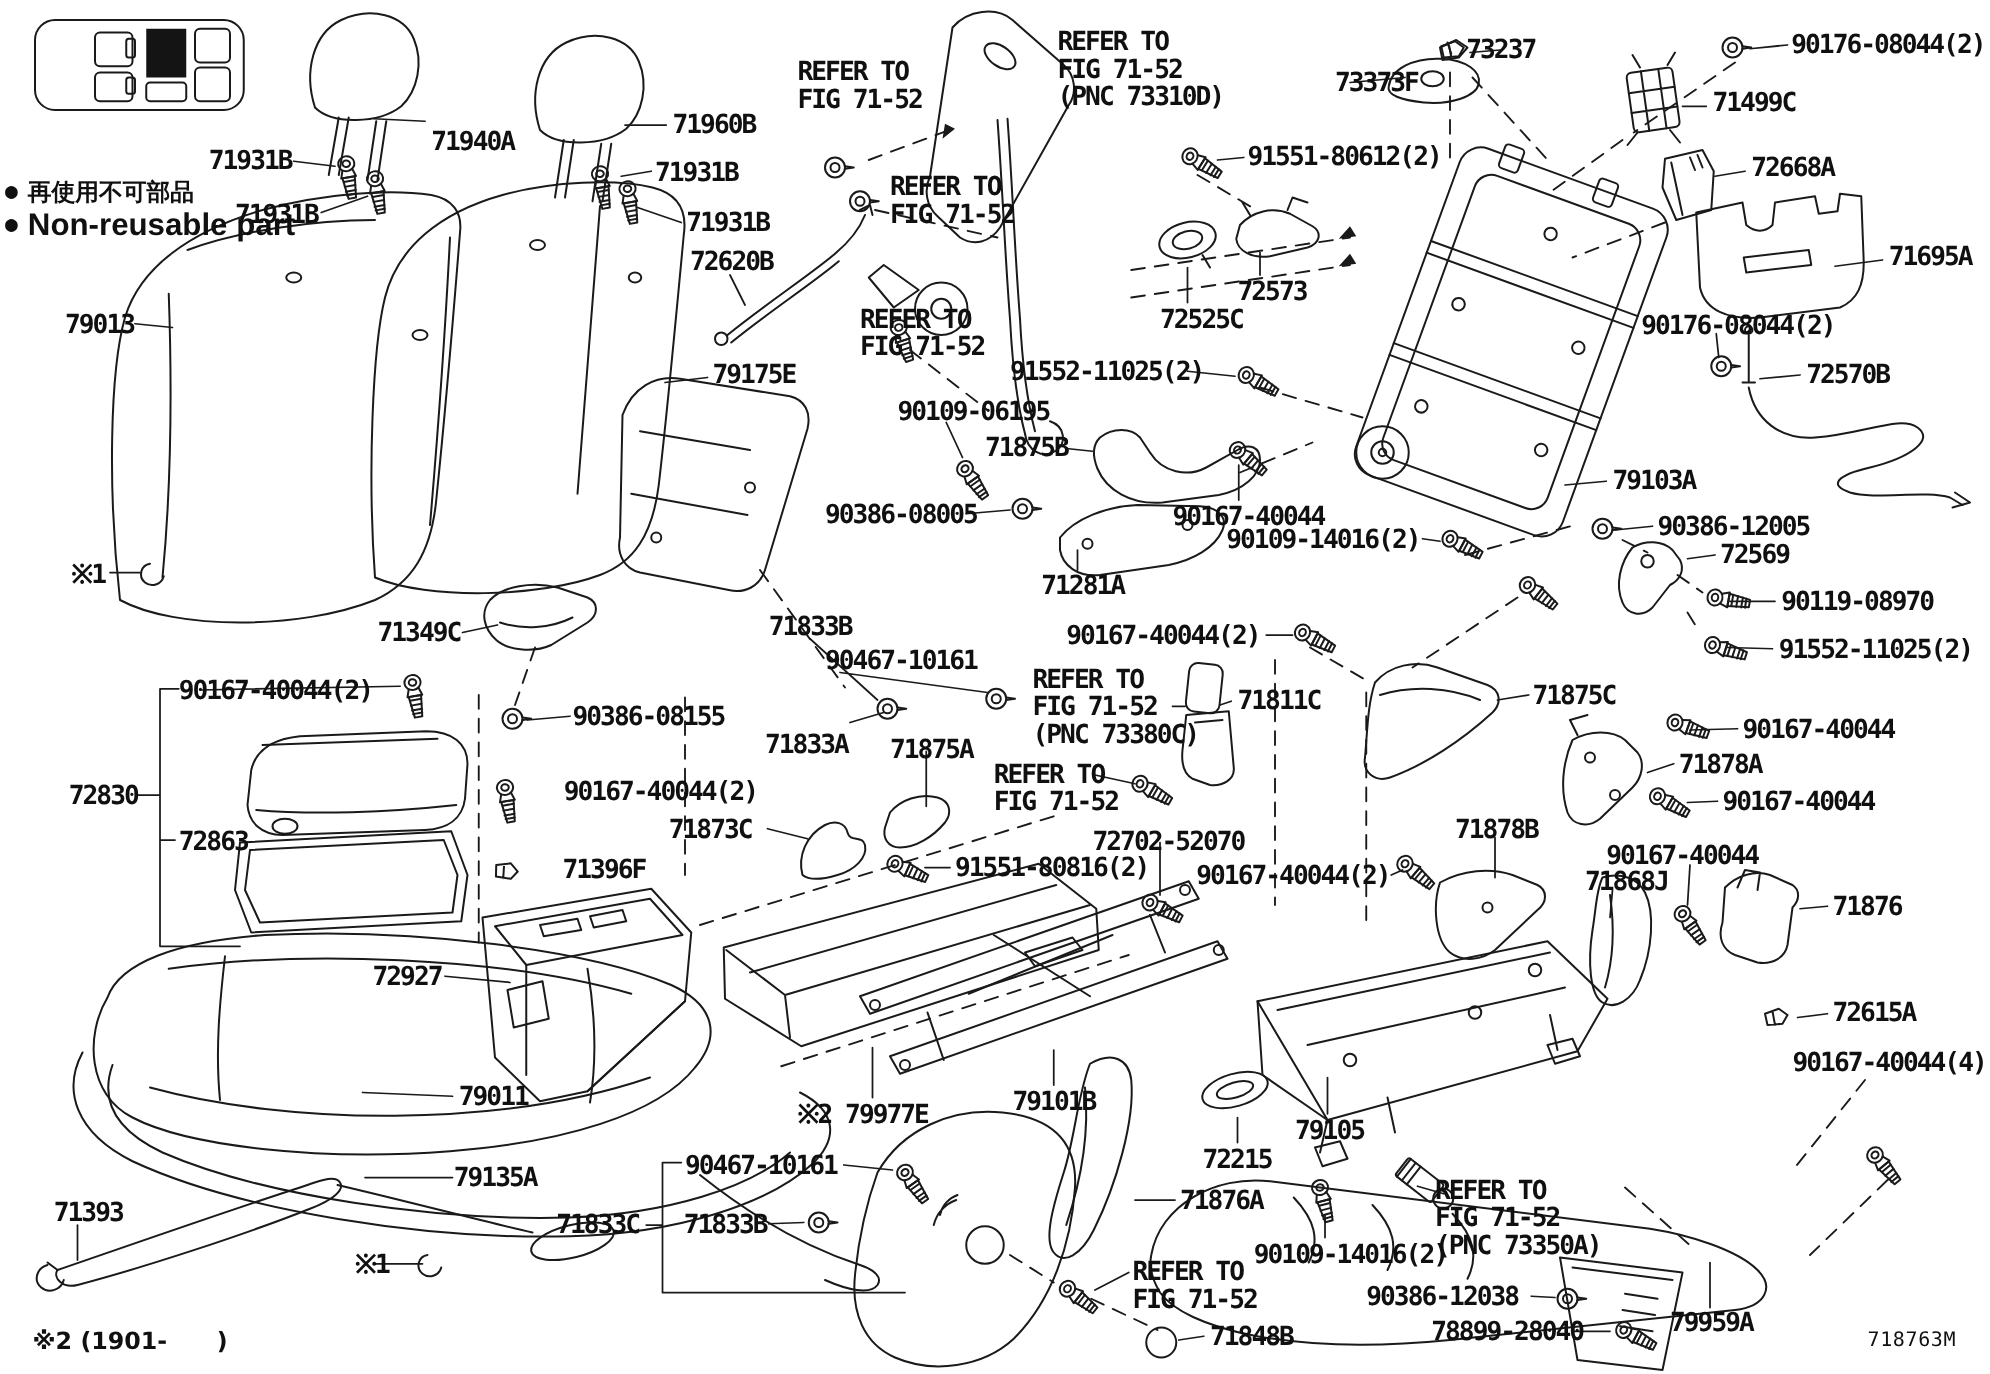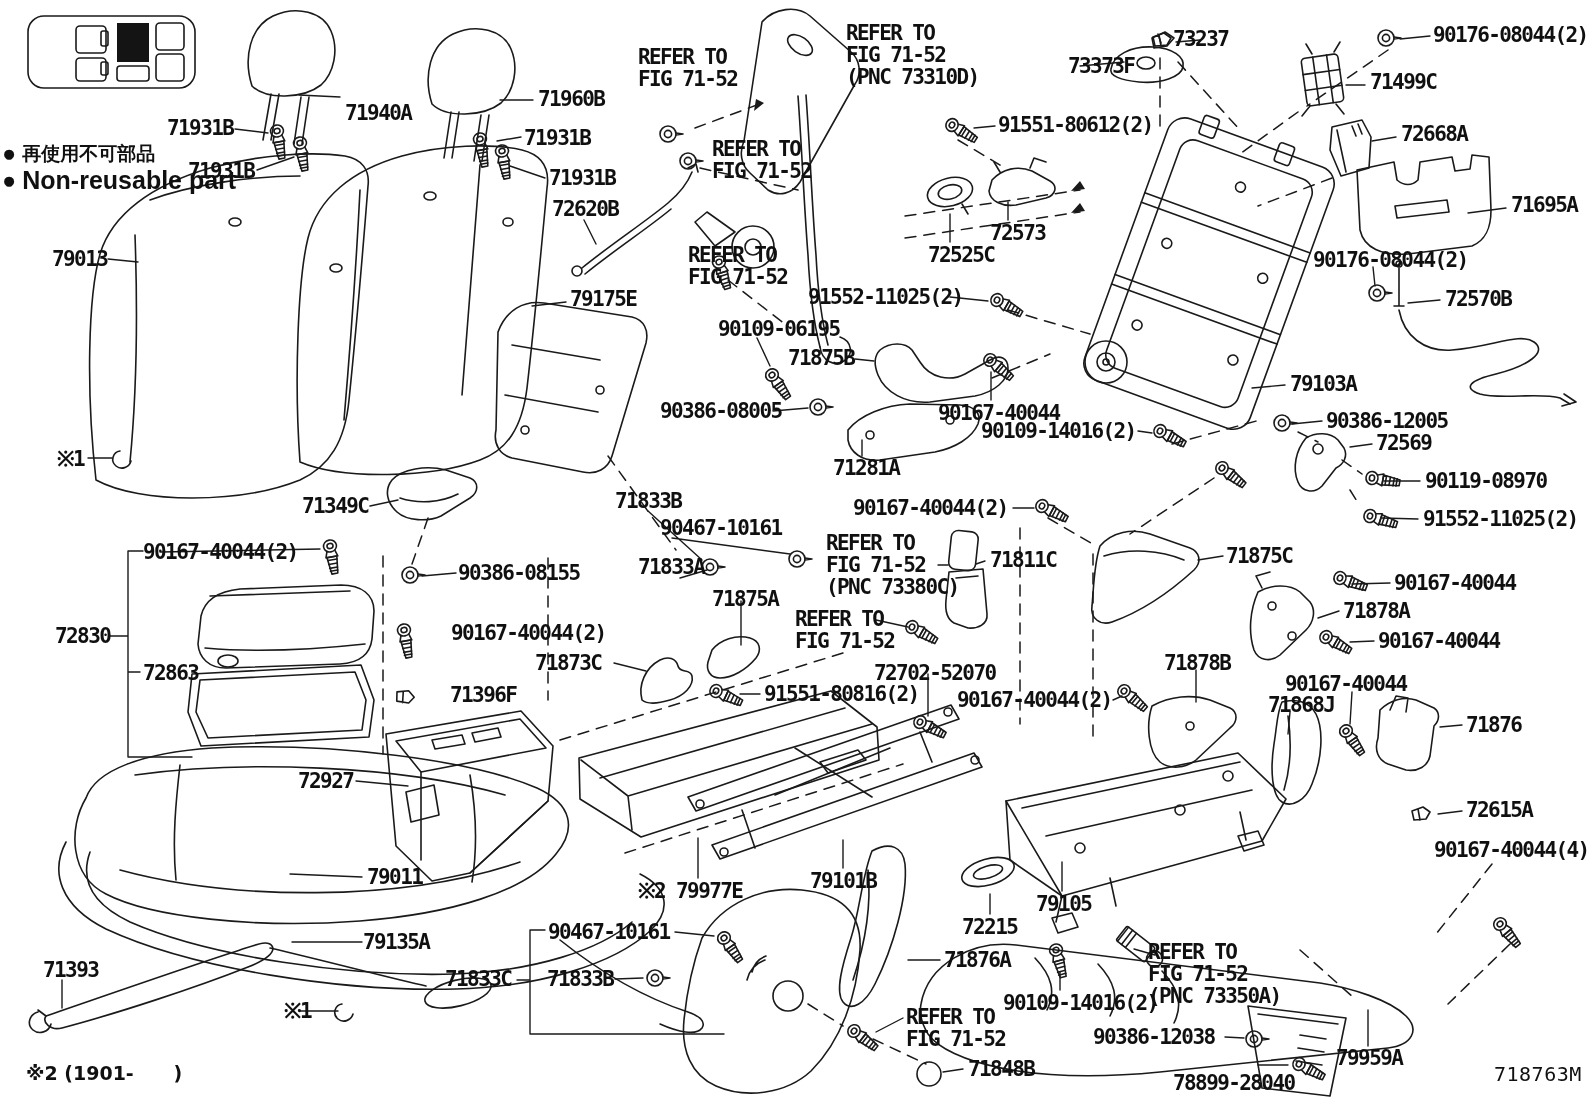--- a/index.html
+++ b/index.html
@@ -9,21 +9,21 @@
   .lbl{position:absolute;font-family:"DejaVu Sans Mono",monospace;font-weight:bold;
        font-size:21px;line-height:22px;letter-spacing:-1.6px;color:#101010;white-space:pre-line}
   .legend{position:absolute;left:4px;top:140px}
   .legend-row{display:flex;align-items:center;gap:8px;height:27px}
   .legend-bullet{font-size:17px;line-height:1}
   .legend-jp{font-family:"DejaVu Sans",sans-serif;font-weight:bold;font-size:19px}
   .legend-en{font-family:"Liberation Sans",sans-serif;font-weight:bold;font-size:25px}
   .note{position:absolute;font-family:"DejaVu Sans",sans-serif;font-weight:bold;font-size:19px;
         color:#101010;white-space:pre}
   .diagid{position:absolute;left:1494px;top:1062px;font-family:"DejaVu Sans Mono",monospace;
-          font-size:20px;letter-spacing:0.5px;color:#101010}
+          font-size:16px;letter-spacing:0.5px;color:#101010}
 </style>
 </head>
 <body>
 
 <div class="canvas">
 
   <svg class="linework" viewBox="0 0 1592 1099" aria-hidden="true">
     <defs>
       <g id="scr">
           <ellipse cx="0" cy="0" rx="6" ry="6.5"></ellipse>
@@ -367,21 +367,21 @@
       <div class="lbl" style="left: 938px; top: 402px;">90167-40044</div>
       <div class="lbl" style="left: 1326px; top: 410px;">90386-12005</div>
       <div class="lbl" style="left: 981px; top: 420px;">90109-14016(2)</div>
       <div class="lbl" style="left: 1376px; top: 432px;">72569</div>
       <div class="lbl" style="left: 833px; top: 457px;">71281A</div>
       <div class="lbl" style="left: 853px; top: 497px;">90167-40044(2)</div>
       <div class="lbl" style="left: 1425px; top: 470px;">90119-08970</div>
       <div class="lbl" style="left: 1423px; top: 508px;">91552-11025(2)</div>
       <div class="lbl" style="left: 615px; top: 490px;">71833B</div>
       <div class="lbl" style="left: 660px; top: 517px;">90467-10161</div>
-      <div class="lbl" style="left: 612px; top: 556px; margin-left: 26px;">71833A</div>
+      <div class="lbl" style="left: 612px; top: 584px;">71833A</div>
       <div class="lbl" style="left: 302px; top: 495px;">71349C</div>
       <div class="lbl" style="left: 143px; top: 541px;">90167-40044(2)</div>
       <div class="lbl" style="left: 458px; top: 562px;">90386-08155</div>
       <div class="lbl" style="left: 826px; top: 532px;">REFER TO
 FIG 71-52
 (PNC 73380C)</div>
       <div class="lbl" style="left: 990px; top: 549px;">71811C</div>
       <div class="lbl" style="left: 1226px; top: 545px;">71875C</div>
       <div class="lbl" style="left: 712px; top: 588px;">71875A</div>
       <div class="lbl" style="left: 1394px; top: 572px;">90167-40044</div>
@@ -417,21 +417,21 @@
       <div class="lbl" style="left: 43px; top: 959px;">71393</div>
       <div class="lbl" style="left: 548px; top: 921px;">90467-10161</div>
       <div class="lbl" style="left: 445px; top: 968px;">71833C</div>
       <div class="lbl" style="left: 547px; top: 968px;">71833B</div>
       <div class="lbl" style="left: 284px; top: 1000px;">※1</div>
       <div class="lbl" style="left: 1003px; top: 992px;">90109-14016(2)</div>
       <div class="lbl" style="left: 906px; top: 1006px;">REFER TO
 FIG 71-52</div>
       <div class="lbl" style="left: 1093px; top: 1026px;">90386-12038</div>
       <div class="lbl" style="left: 968px; top: 1058px;">71848B</div>
-      <div class="lbl" style="left: 1173px; top: 1054px; margin-top: 18px;">78899-28040</div>
+      <div class="lbl" style="left: 1145px; top: 1054px;">78899-28040</div>
       <div class="lbl" style="left: 1336px; top: 1047px;">79959A</div>
       <div class="lbl" style="left: 57px; top: 448px;">※1</div>
     </div>
 
   <div class="legend">
     <div class="legend-row">
       <span class="legend-bullet">●</span>
       <span class="legend-jp">再使用不可部品</span>
     </div>
     <div class="legend-row">

